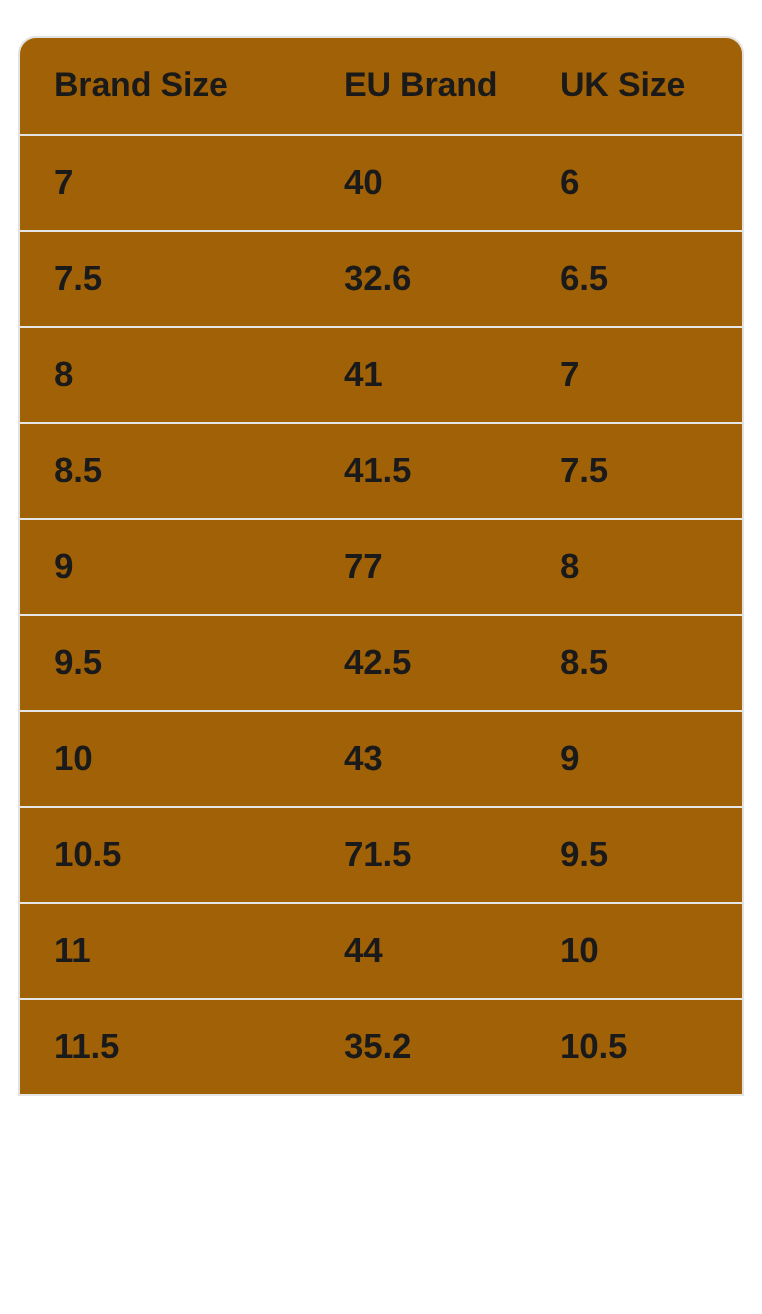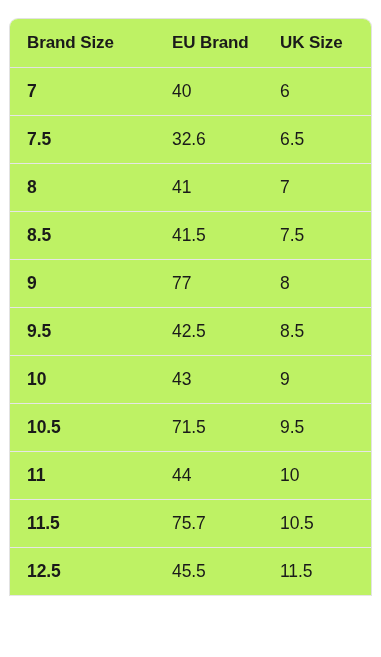--- a/index.html
+++ b/index.html
@@ -33,21 +33,21 @@
     border-bottom: none;
     border-radius: 9px 9px 0 0;
     overflow: hidden;
     box-sizing: border-box;
   }
 
   table.size-table {
     width: 100%;
     border-collapse: collapse;
     table-layout: fixed;
-    background: #bef264;
+    background: #a16207;
   }
 
   table.size-table col.c-brand { width: 145px; }
   table.size-table col.c-eu    { width: 108px; }
   table.size-table col.c-uk    { width: 108px; }
 
   table.size-table th,
   table.size-table td {
     height: 48px;
     padding: 0 0 0 17px;
@@ -60,21 +60,21 @@
 
   table.size-table thead th {
     font-size: 17px;
     font-weight: bold;
     letter-spacing: -0.1px;
     border-bottom: 1px solid #e2e2e2;
   }
 
   table.size-table tbody td {
     font-size: 17.5px;
-    font-weight: normal;
+    font-weight: bold;
     letter-spacing: -0.1px;
     border-bottom: 1px solid #e6e6e6;
   }
 
   table.size-table tbody td.col-brand {
     font-weight: bold;
   }
 </style>
 </head>
 <body>
@@ -135,24 +135,19 @@
           <td>71.5</td>
           <td>9.5</td>
         </tr>
         <tr>
           <td class="col-brand">11</td>
           <td>44</td>
           <td>10</td>
         </tr>
         <tr>
           <td class="col-brand">11.5</td>
-          <td>75.7</td>
+          <td>35.2</td>
           <td>10.5</td>
-        </tr>
-        <tr>
-          <td class="col-brand">12.5</td>
-          <td>45.5</td>
-          <td>11.5</td>
         </tr>
       </tbody>
     </table>
   </div>
 </div>
 
 </body></html>

